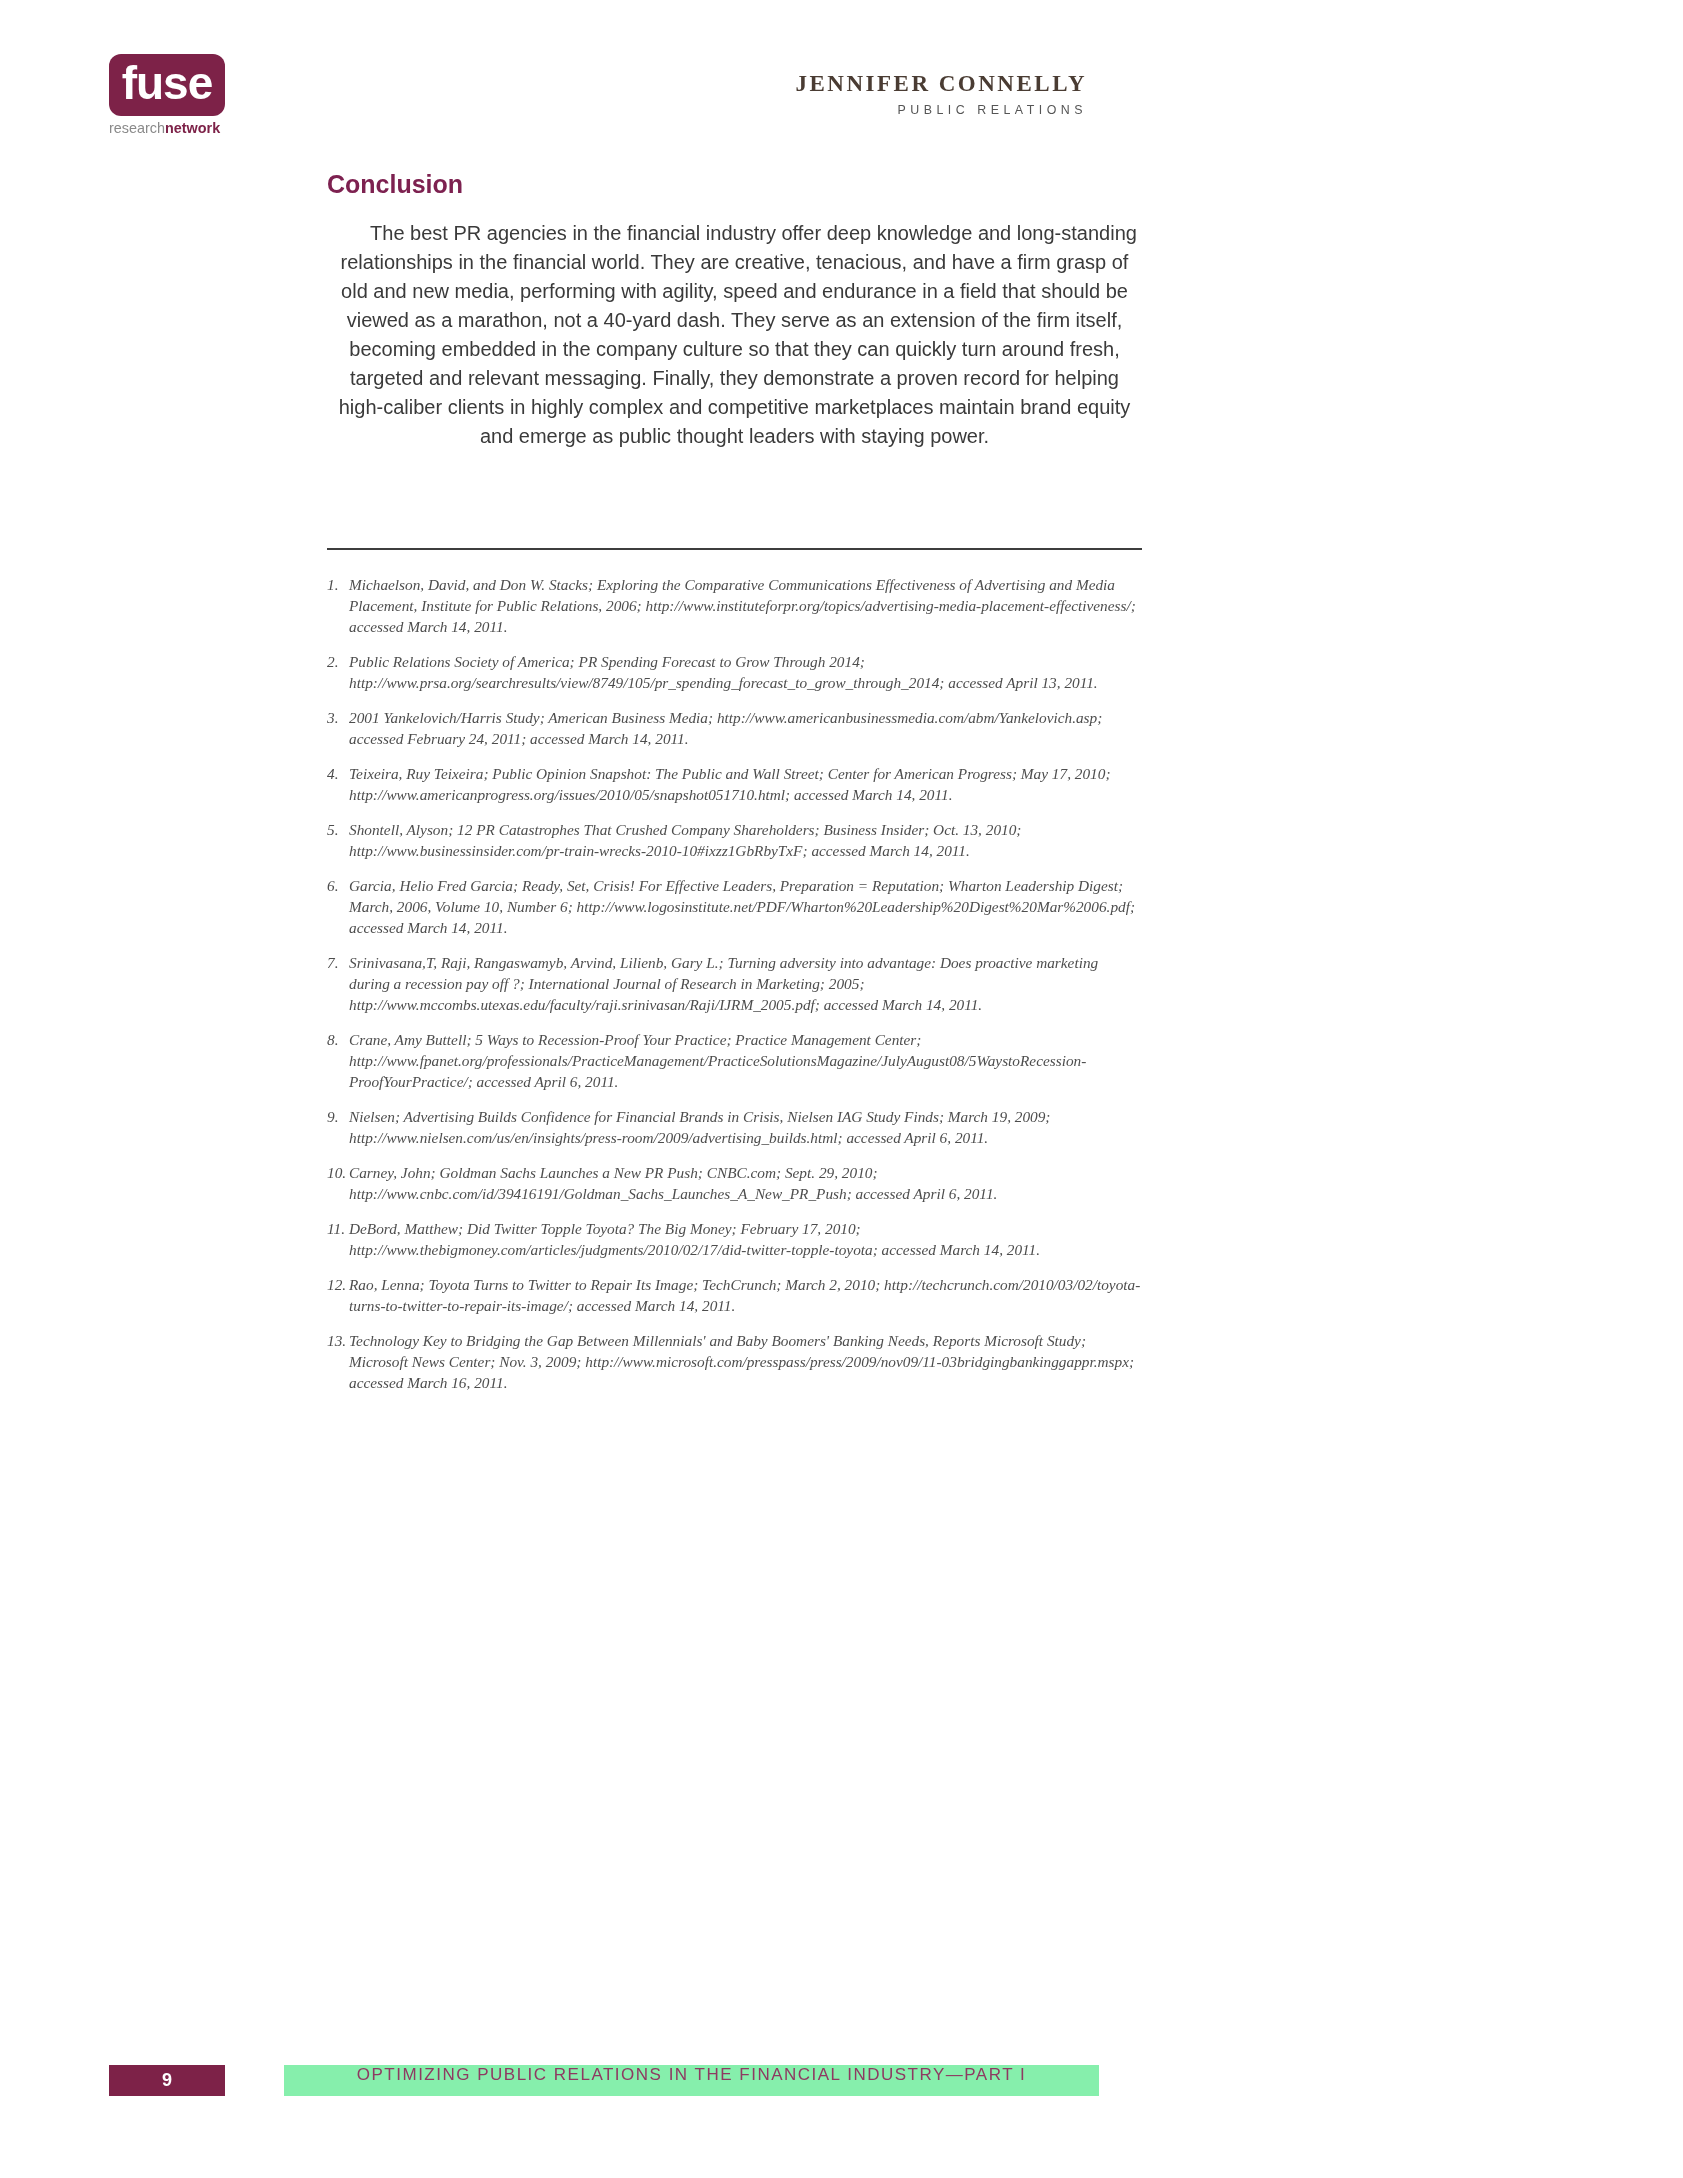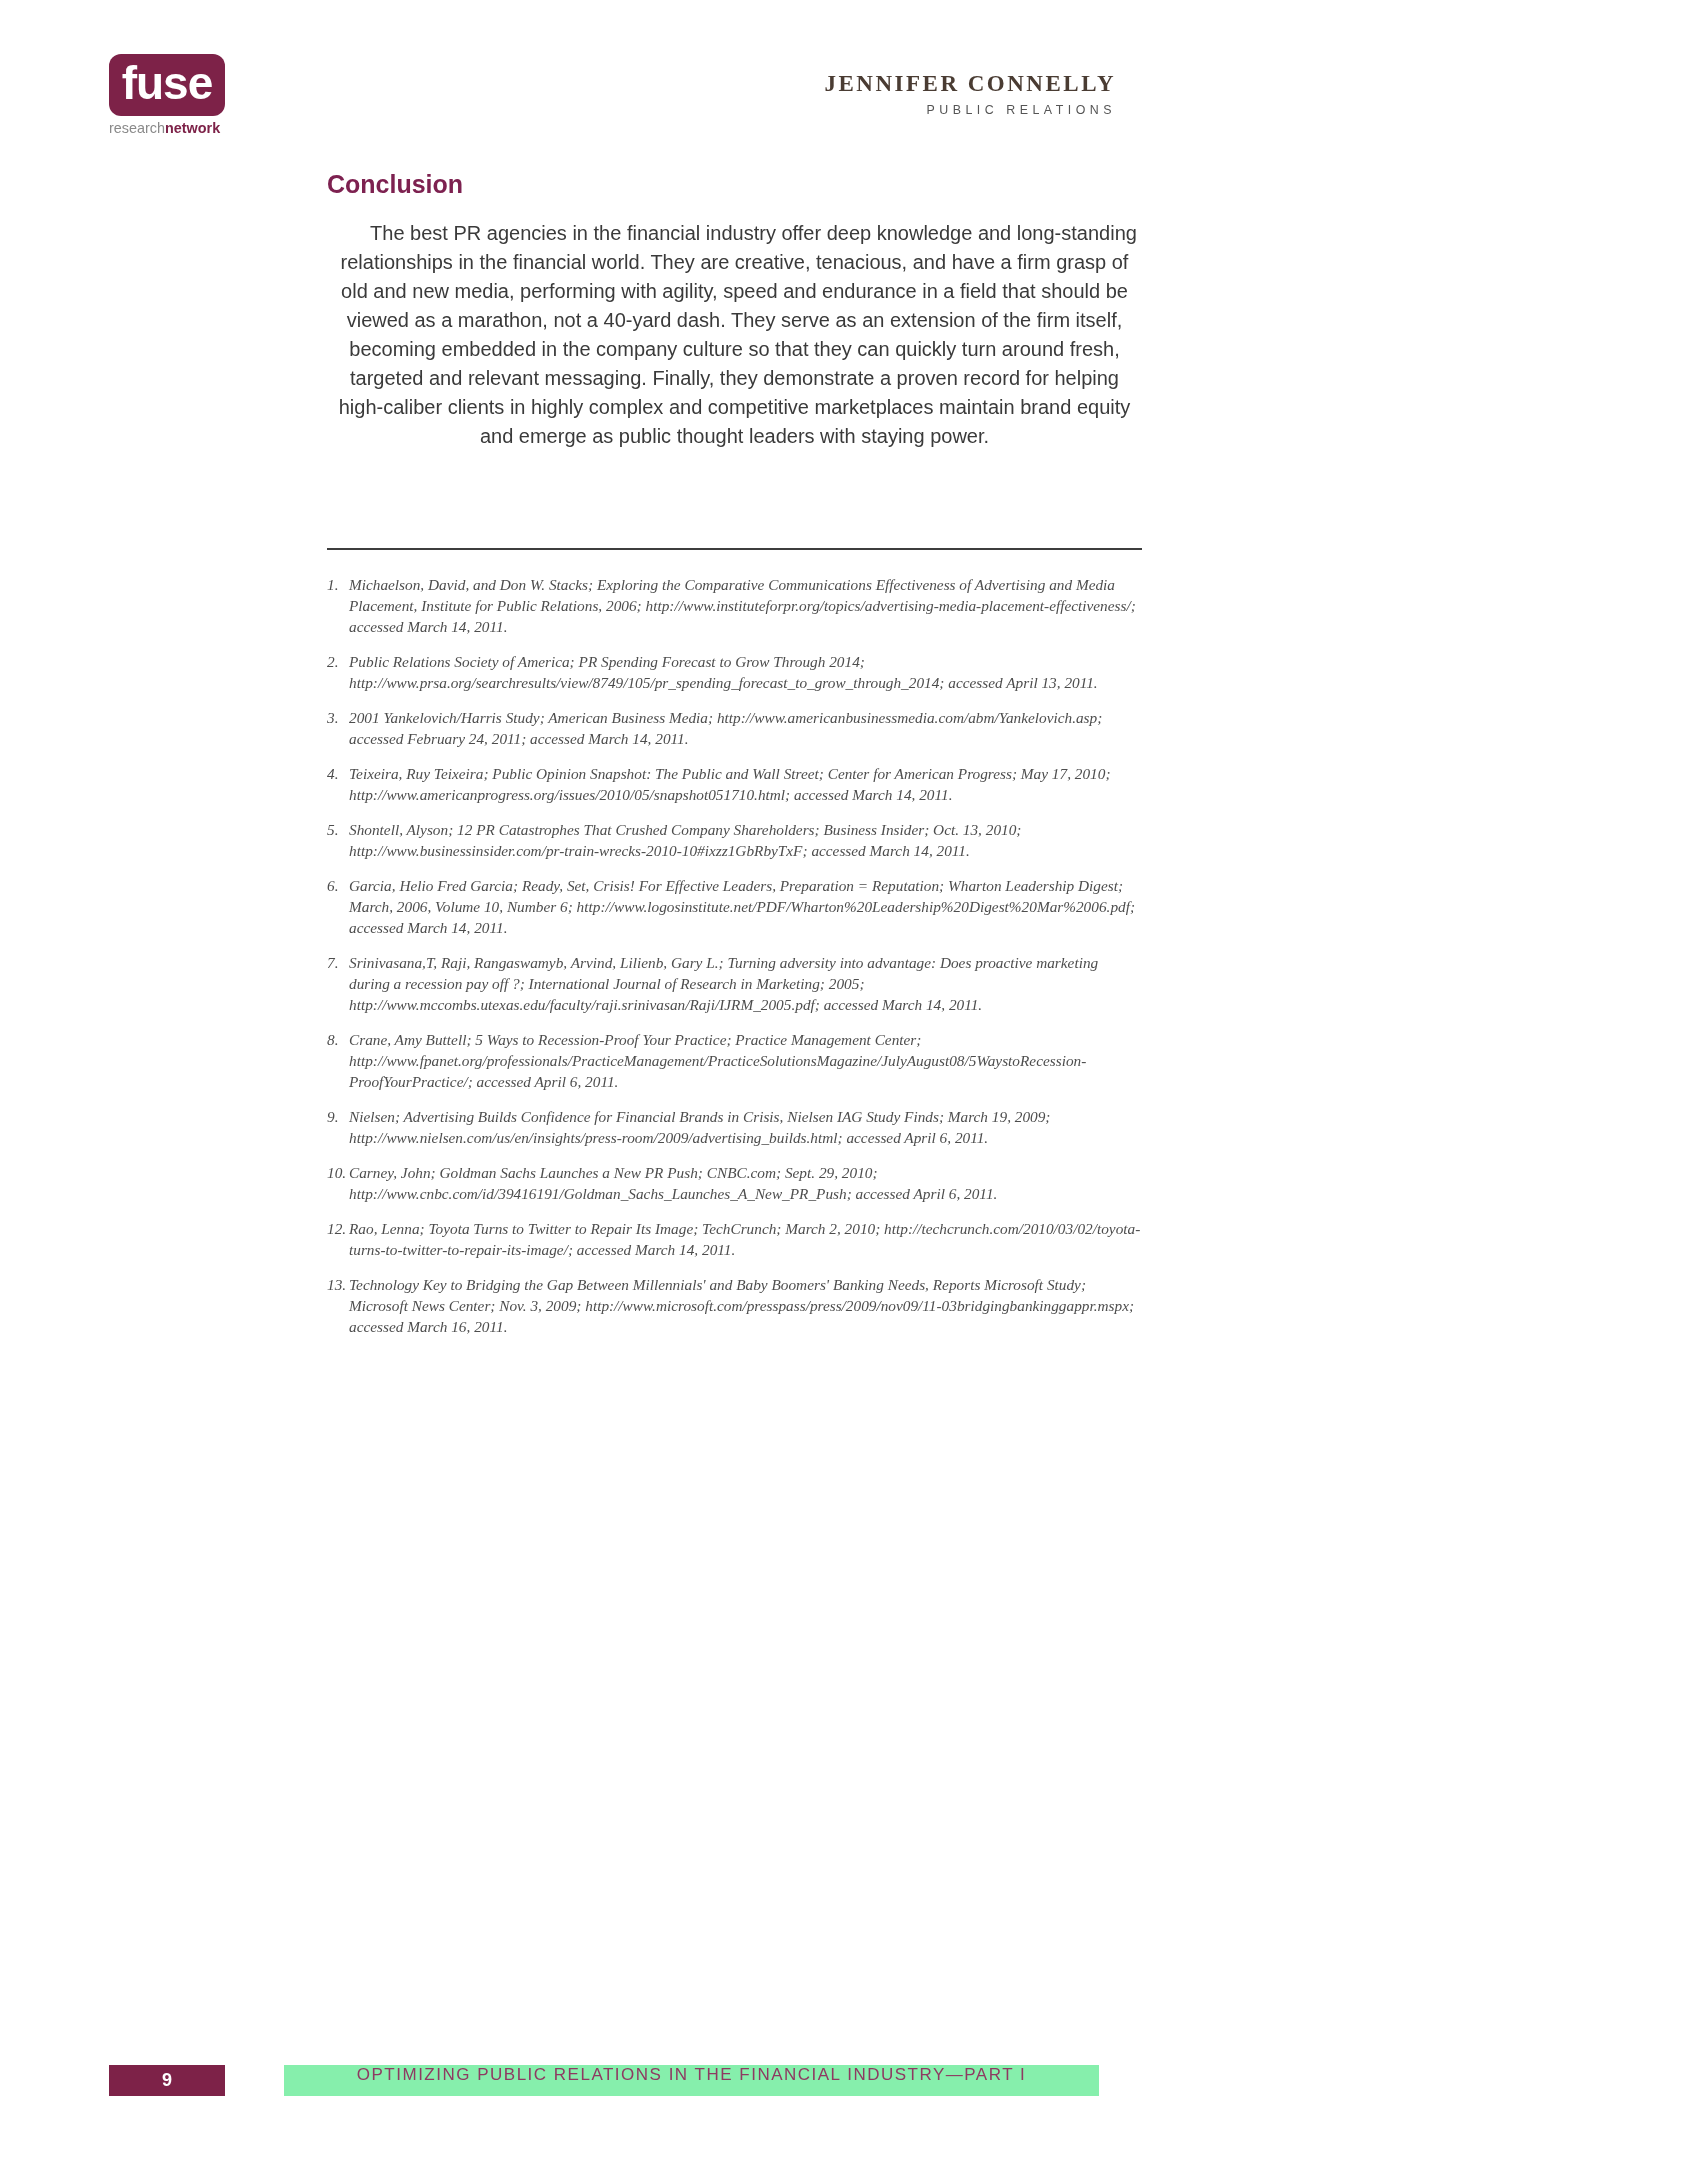--- a/index.html
+++ b/index.html
@@ -23,21 +23,21 @@
   }
   .logo-word {
     color: #ffffff; font-weight: bold; font-size: 46px; line-height: 1;
     letter-spacing: -1px; padding-bottom: 4px;
     font-family: "Liberation Sans", sans-serif;
   }
   .logo-sub { margin-top: 4px; font-size: 14.4px; white-space: nowrap; }
   .logo-sub .r { color: #8a8a8a; }
   .logo-sub .n { color: #7d2248; font-weight: bold; }
 
-  .brand { position: absolute; right: 567px; top: 71px; text-align: right; }
+  .brand { position: absolute; right: 596px; top: 71px; text-align: right; }
   .brand-name {
     font-family: "Liberation Serif", serif;
     font-weight: bold; font-size: 23px; letter-spacing: 2.5px;
     color: #4a3c33;
   }
   .brand-sub {
     margin-top: 6px;
     font-size: 12.4px; letter-spacing: 4.5px; color: #555555;
     font-family: "Liberation Sans", sans-serif;
   }
@@ -162,20 +162,24 @@
           <div class="fn-item">
             <span class="fn-num">9.</span>
             <span class="fn-text">Nielsen; Advertising Builds Confidence for Financial Brands in Crisis, Nielsen IAG Study Finds; March 19, 2009; http://www.nielsen.com/us/en/insights/press-room/2009/advertising_builds.html; accessed April 6, 2011.</span>
           </div>
 
           <div class="fn-item">
             <span class="fn-num">10.</span>
             <span class="fn-text">Carney, John; Goldman Sachs Launches a New PR Push; CNBC.com; Sept. 29, 2010; http://www.cnbc.com/id/39416191/Goldman_Sachs_Launches_A_New_PR_Push; accessed April 6, 2011.</span>
           </div>
 
+          <div class="fn-item">
+            <span class="fn-num">11.</span>
+            <span class="fn-text">DeBord, Matthew; Did Twitter Topple Toyota? The Big Money; February 17, 2010; http://www.thebigmoney.com/articles/judgments/2010/02/17/did-twitter-topple-toyota; accessed March 14, 2011.</span>
+          </div>
 
           <div class="fn-item">
             <span class="fn-num">12.</span>
             <span class="fn-text">Rao, Lenna; Toyota Turns to Twitter to Repair Its Image; TechCrunch; March 2, 2010; http://techcrunch.com/2010/03/02/toyota-turns-to-twitter-to-repair-its-image/; accessed March 14, 2011.</span>
           </div>
 
           <div class="fn-item">
             <span class="fn-num">13.</span>
             <span class="fn-text">Technology Key to Bridging the Gap Between Millennials' and Baby Boomers' Banking Needs, Reports Microsoft Study; Microsoft News Center; Nov. 3, 2009; http://www.microsoft.com/presspass/press/2009/nov09/11-03bridgingbankinggappr.mspx; accessed March 16, 2011.</span>
           </div>

